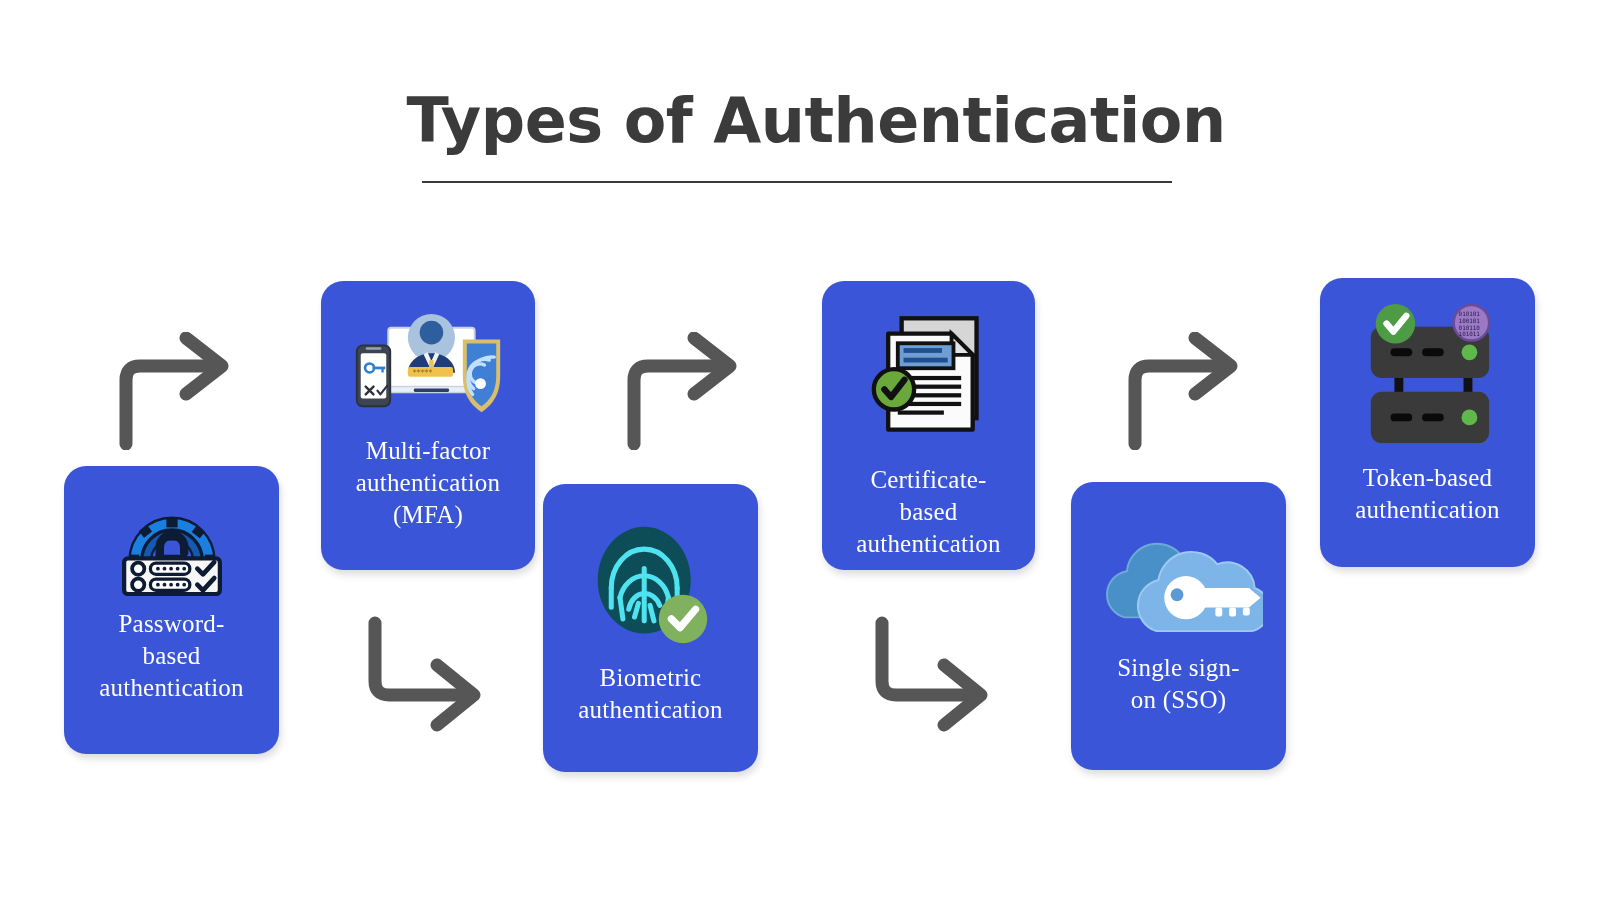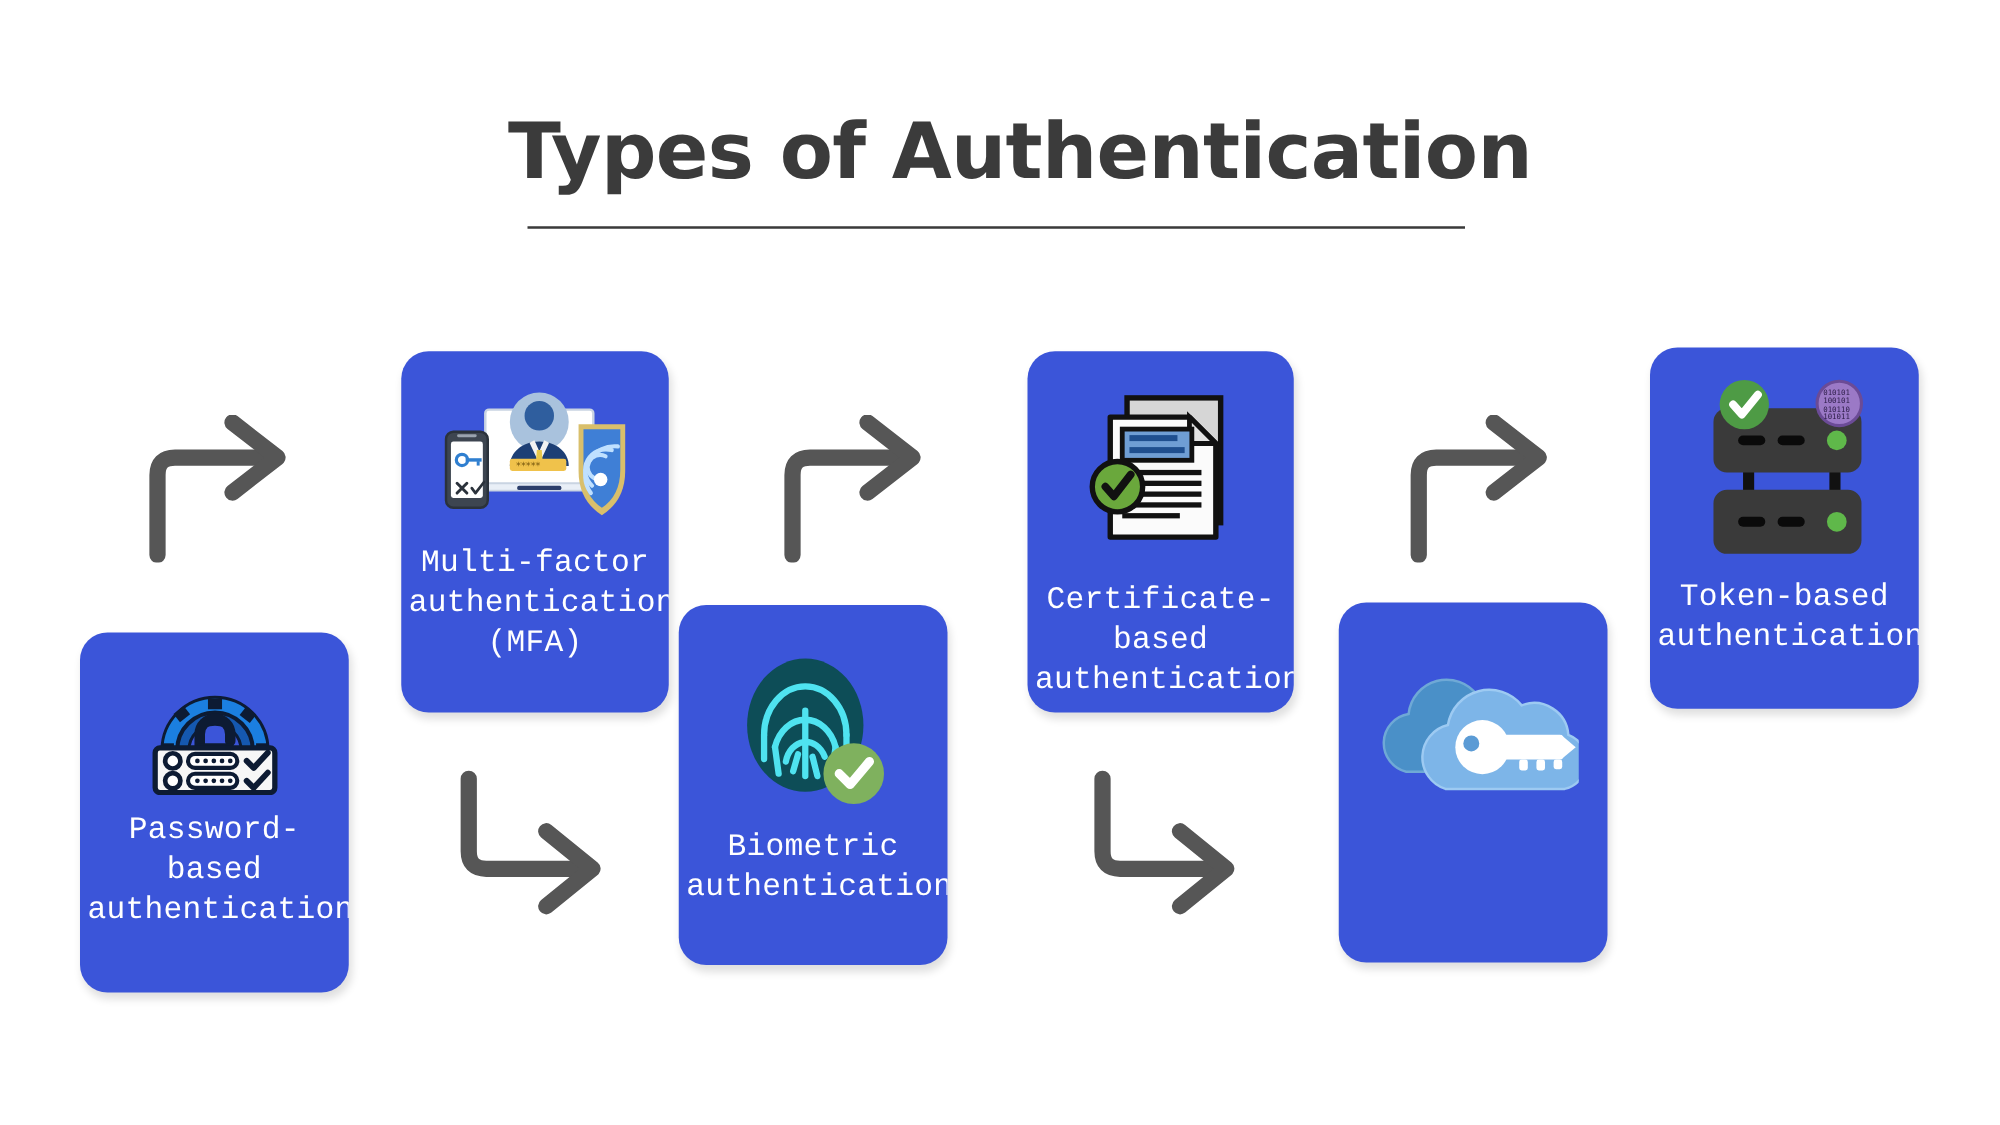--- a/index.html
+++ b/index.html
@@ -43,33 +43,33 @@
     box-sizing:border-box;
     overflow:hidden;
   }
   .card .icon-box{
     flex:0 0 auto;
     display:flex;align-items:center;justify-content:center;
   }
   .card .label{
     color:#ffffff;
     text-align:center;
-    font-family:Liberation Mono, monospace;
+    font-family:Liberation Serif, serif;
     font-weight:400;
     font-size:25px;
     line-height:1.27;
     letter-spacing:0.2px;
     width:100%;
     padding:0 6px;
     box-sizing:border-box;
     white-space:pre-line;
   }
 
   
-  #card-password   {left:48px;  top:506px; width:215px; height:288px;}
+  #card-password   {left:48px;  top:466px; width:215px; height:288px;}
   #card-mfa        {left:305px; top:281px; width:214px; height:289px;}
   #card-biometric  {left:527px; top:484px; width:215px; height:288px;}
   #card-certificate{left:806px; top:281px; width:213px; height:289px;gap:15px;}
   #card-sso        {left:1055px;top:482px; width:215px; height:288px;}
   #card-token      {left:1304px;top:278px; width:215px; height:289px;}
 
   #card-password   .icon-box{margin-top:36px;height:94px;}
   #card-password   .label{margin-top:12px;}
   #card-mfa        .icon-box{margin-top:24px;height:120px;}
   #card-mfa        .label{margin-top:10px;}
@@ -292,20 +292,22 @@
           <circle cx="92" cy="76" r="22"></circle>
           <rect x="104" y="66" width="54" height="20" rx="3"></rect>
           <path d="M156 66 L168 76 L156 86 Z"></path>
           <rect x="122" y="86" width="7" height="9" rx="2"></rect>
           <rect x="136" y="86" width="7" height="9" rx="2"></rect>
           <rect x="150" y="86" width="7" height="8" rx="2"></rect>
         </g>
         <circle cx="83" cy="73" r="6.5" fill="#5b9bd5"></circle>
       </svg>
     </div>
+    <div class="label">Single sign-
+on (SSO)</div>
   </div>
 
   <div class="card" id="card-token">
     <div class="icon-box">
       <svg viewBox="0 0 160 150" width="158" height="148" xmlns="http://www.w3.org/2000/svg">
 
         <rect x="46" y="68" width="9" height="30" fill="#111111"></rect>
         <rect x="116" y="68" width="9" height="30" fill="#111111"></rect>
 
         <rect x="22" y="26" width="120" height="52" rx="11" fill="#3a3a3a"></rect>

